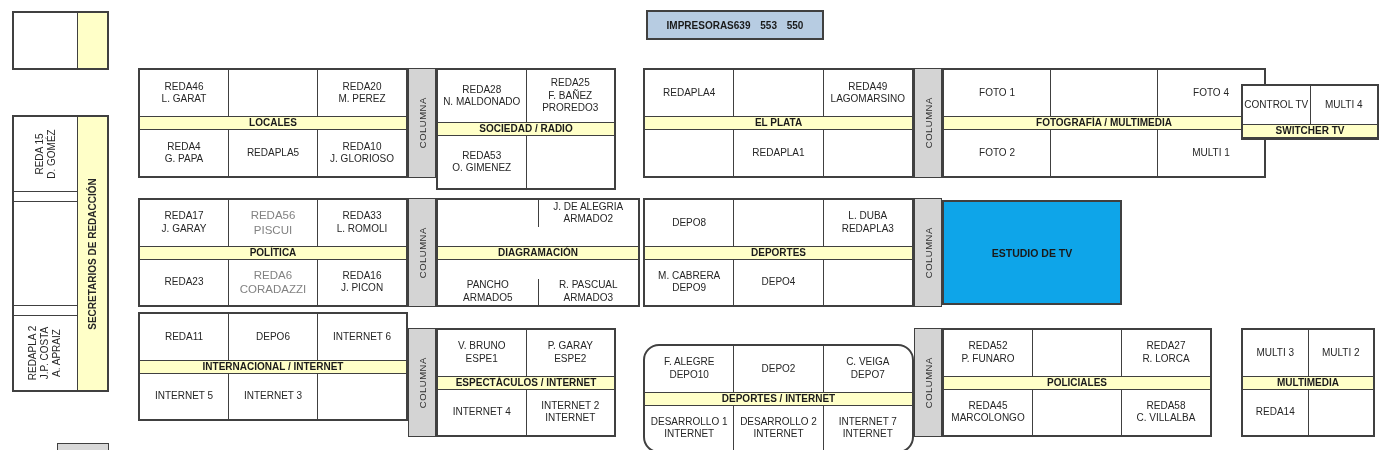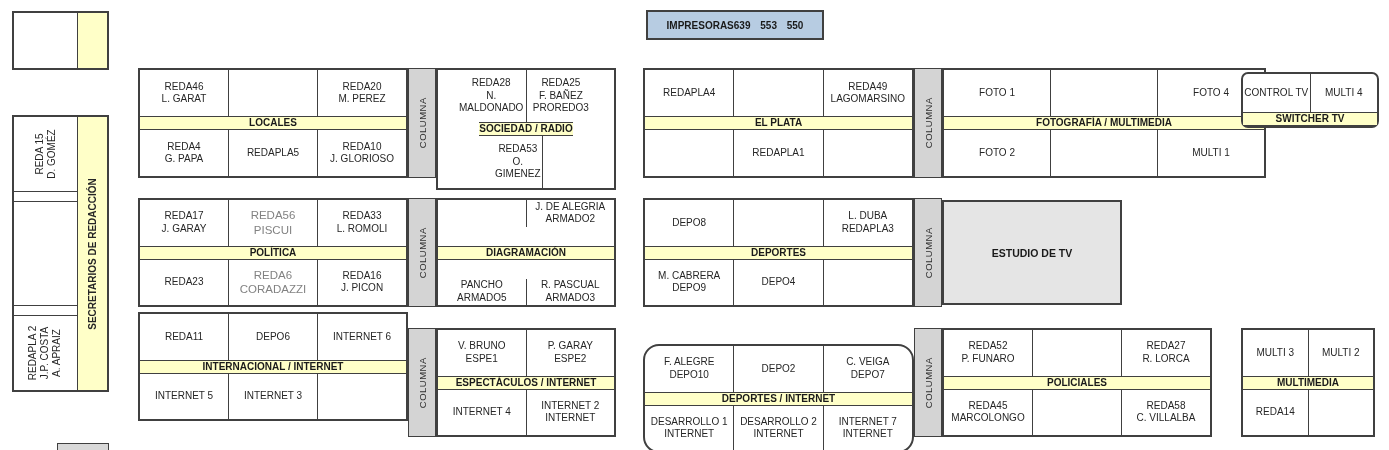--- a/index.html
+++ b/index.html
@@ -10,26 +10,26 @@
   .row { display: flex; flex: 1; min-height: 0; }
   .cell { flex: 1; display: flex; align-items: center; justify-content: center; text-align: center;
           font-size: 10px; line-height: 1.25; color: #262626; white-space: pre-line; padding: 1px; }
   .row .cell + .cell { border-left: 1px solid #404040; }
   .cell.alt { color: #828282; font-size: 11.5px; }
   .band { flex: 0 0 auto; height: 14px; background: #FFFFC8; border-top: 1px solid #404040; border-bottom: 1px solid #404040;
           text-align: center; font-size: 10px; font-weight: bold; line-height: 12px; color: #1a1a1a; }
 
   
   .g-locales       { left: 138px; top: 68px;  width: 270px; height: 110px; }
-  .g-sociedad      { left: 436px; top: 68px;  width: 180px; height: 122px; align-items: center; }
+  .g-sociedad      { left: 436px; top: 68px;  width: 180px; height: 122px; }
   .g-elplata       { left: 643px; top: 68px;  width: 271px; height: 110px; }
   .g-foto          { left: 942px; top: 68px;  width: 324px; height: 110px; }
-  .g-switcher      { left: 1241px; top: 72px; width: 138px; height: 56px; border-radius: 7px; }
+  .g-switcher      { left: 1241px; top: 84px; width: 138px; height: 56px; }
   .g-politica      { left: 138px; top: 198px; width: 270px; height: 109px; }
-  .g-diagramacion  { left: 436px; top: 198px; width: 180px; height: 109px; gap: 19px; }
+  .g-diagramacion  { left: 436px; top: 198px; width: 204px; height: 109px; gap: 19px; }
   .g-deportes      { left: 643px; top: 198px; width: 271px; height: 109px; }
   .g-internacional { left: 138px; top: 312px; width: 270px; height: 109px; }
   .g-espectaculos  { left: 436px; top: 328px; width: 180px; height: 109px; }
   .g-depinternet   { left: 643px; top: 344px; width: 271px; height: 109px; border-radius: 16px; }
   .g-policiales    { left: 942px; top: 328px; width: 270px; height: 109px; }
   .g-multimedia    { left: 1241px; top: 328px; width: 134px; height: 109px; }
 
   .columna { position: absolute; width: 28px; background: #D4D4D4; border: 1px solid #404040;
              display: flex; align-items: center; justify-content: center; }
   .col-1a { left: 408px; top: 68px;  height: 110px; }
@@ -37,21 +37,21 @@
   .col-2a { left: 408px; top: 198px; height: 109px; }
   .col-2b { left: 914px; top: 198px; height: 109px; }
   .col-3a { left: 408px; top: 328px; height: 109px; }
   .col-3b { left: 914px; top: 328px; height: 109px; }
 
   .rot { transform: rotate(-90deg); white-space: pre-line; text-align: center;
          font-size: 10px; line-height: 1.2; color: #262626; }
   .columna .rot { font-size: 9.5px; color: #2e2e2e; letter-spacing: 0.5px; white-space: nowrap; }
 
   .estudio { position: absolute; left: 942px; top: 200px; width: 180px; height: 105px;
-             background: #e5e5e5; border: 2px solid #404040; display: flex; align-items: center;
+             background: #0ea5e9; border: 2px solid #404040; display: flex; align-items: center;
              justify-content: center; font-weight: bold; font-size: 10.5px; color: #1a1a1a; }
 
   .printer { position: absolute; left: 646px; top: 10px; width: 178px; height: 30px; background: #B7CCE2;
              border: 2px solid #404040; display: flex; flex-direction: row; align-items: center;
              justify-content: center; font-weight: bold; font-size: 10px; color: #1a1a1a; line-height: 1.3; }
   .printer .nums { word-spacing: 7px; }
 
   .topbox { position: absolute; left: 12px; top: 11px; width: 97px; height: 59px;
             border: 2px solid #404040; display: flex; background: #ffffff; }
   .topbox-left { flex: 1; }

